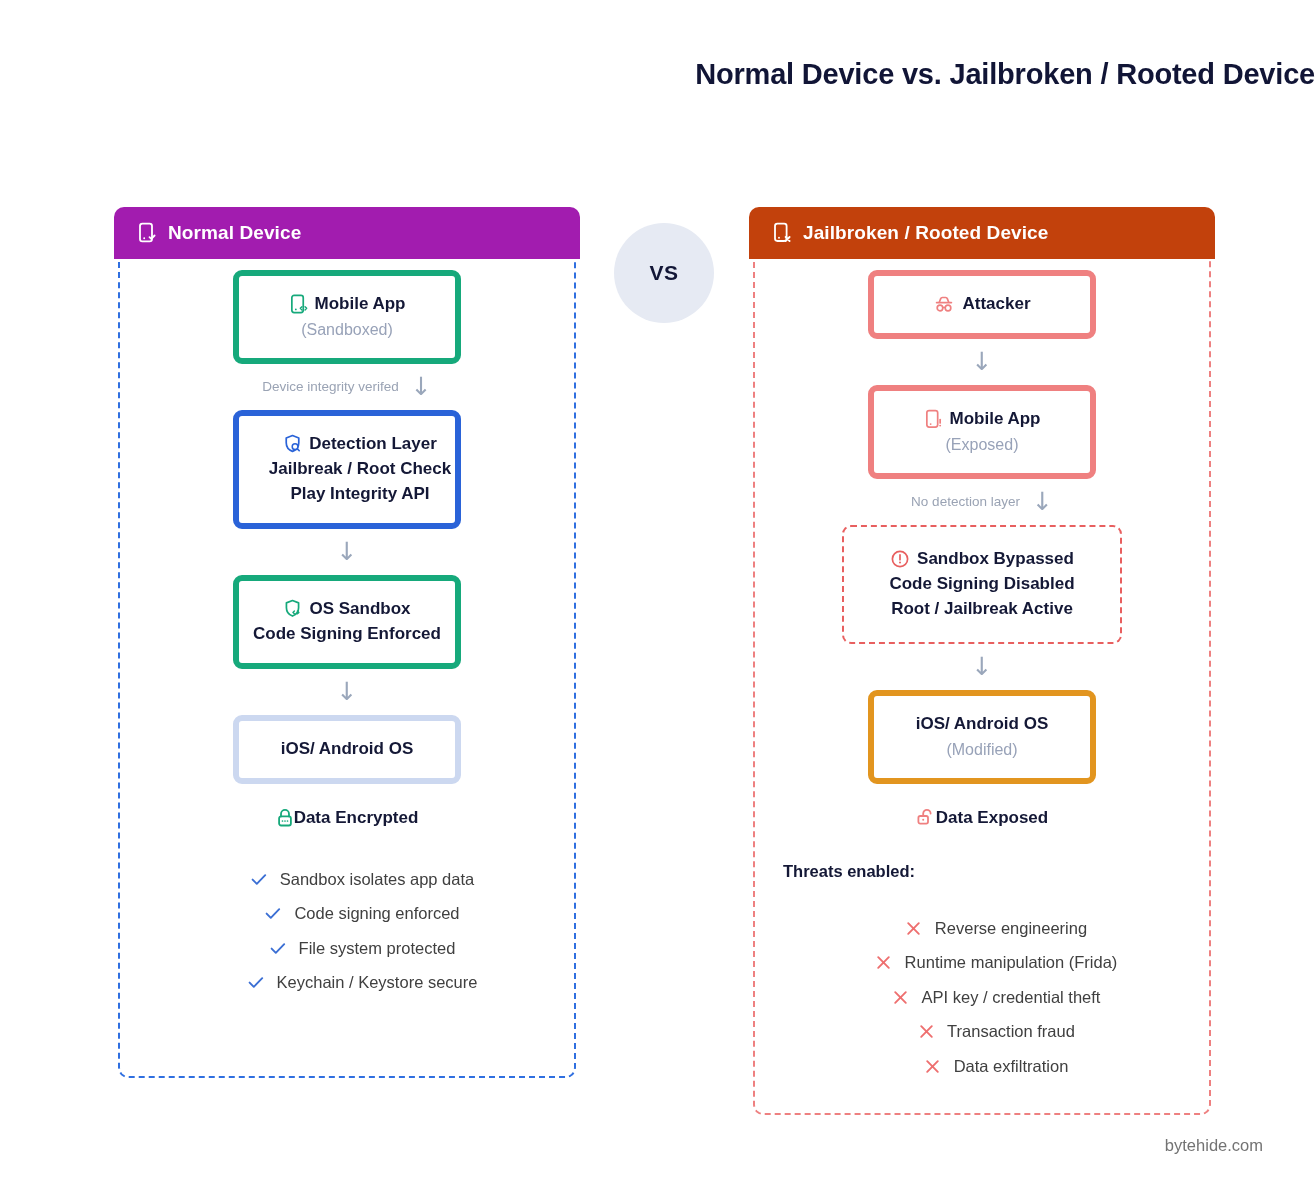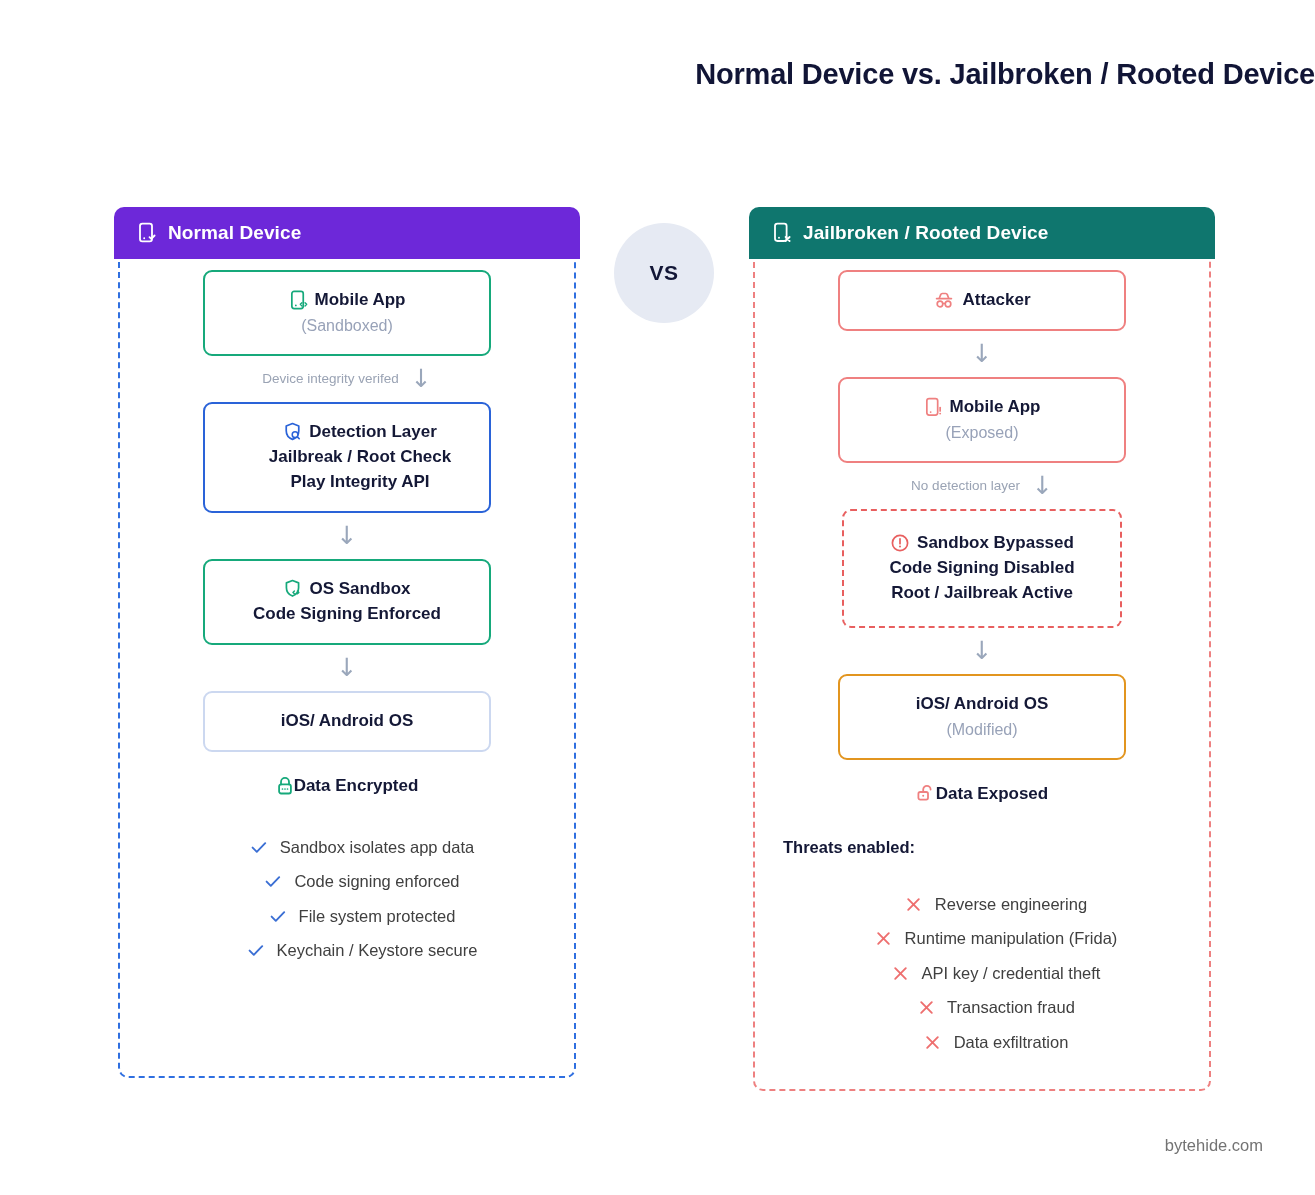--- a/index.html
+++ b/index.html
@@ -61,22 +61,22 @@
     display: flex;
     align-items: center;
     gap: 11px;
     padding-left: 23px;
     box-sizing: border-box;
     color: #ffffff;
     font-size: 19px;
     font-weight: 700;
     letter-spacing: 0.1px;
   }
-  .panel-left  .panel-header { background: #6d28d9; }
-  .panel-right .panel-header { background: #0f766e; }
+  .panel-left  .panel-header { background: #a21caf; }
+  .panel-right .panel-header { background: #c2410c; }
 
   .panel-content {
     padding: 0 0 30px 0;
   }
 
   
   .vs-badge {
     position: absolute;
     left: 614px;
     top: 223px;
@@ -88,25 +88,25 @@
     align-items: center;
     justify-content: center;
     font-size: 21px;
     font-weight: 700;
     color: #121636;
     letter-spacing: 0.4px;
   }
 
   
   .flow-box {
-    width: 288px;
+    width: 228px;
     margin: 0 auto;
     box-sizing: border-box;
     border-radius: 9px;
-    border: 2px solid #4d7c0f;
+    border: 6px solid #4d7c0f;
     background: #ffffff;
     padding: 16px 10px;
     text-align: center;
   }
   .flow-box.green  { border-color: #16a97b; }
   .flow-box.blue   { border-color: #2a63d8; padding-left: 36px; }
   .flow-box.faint  { border-color: #ccd8f0; }
   .flow-box.red    { border-color: #ef8080; }
   .flow-box.orange { border-color: #e2951f; }
   .flow-box.dashed-red {

